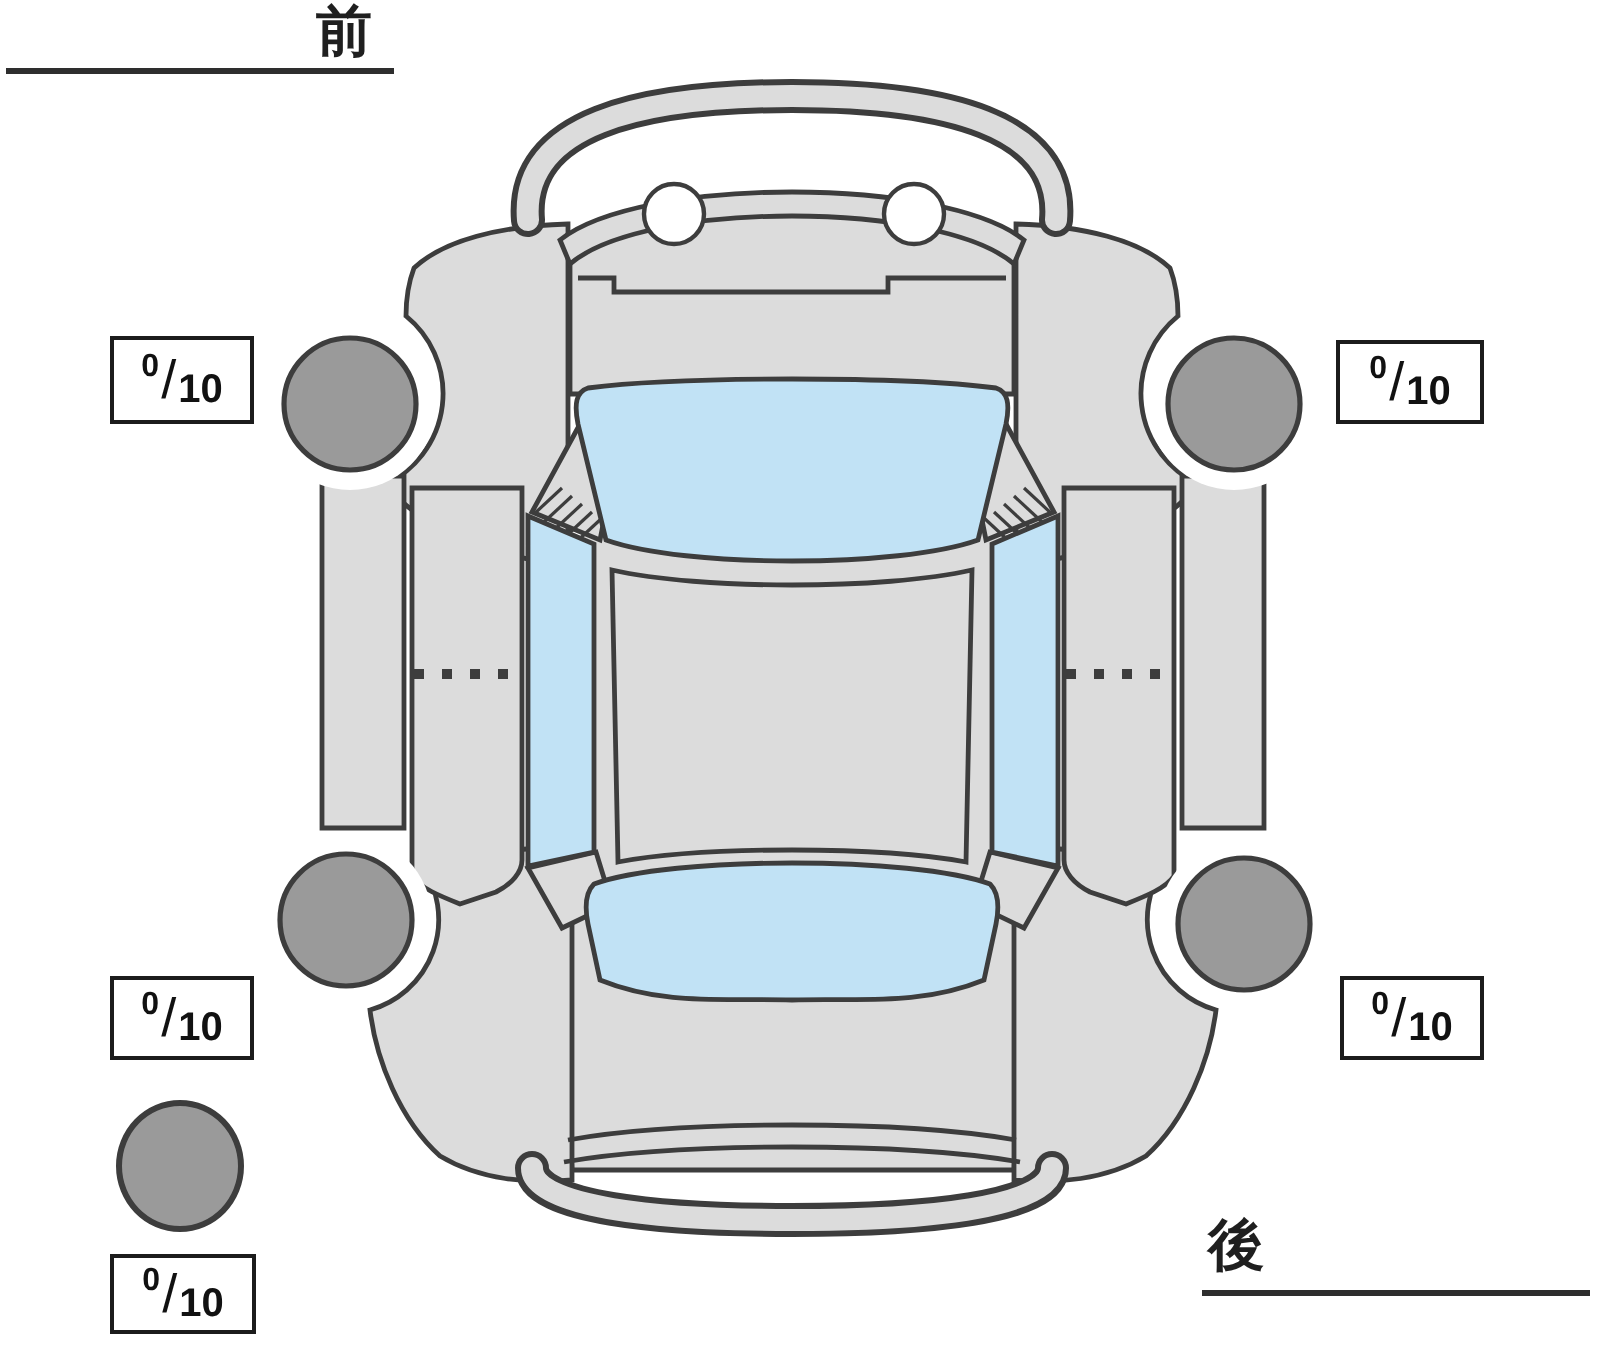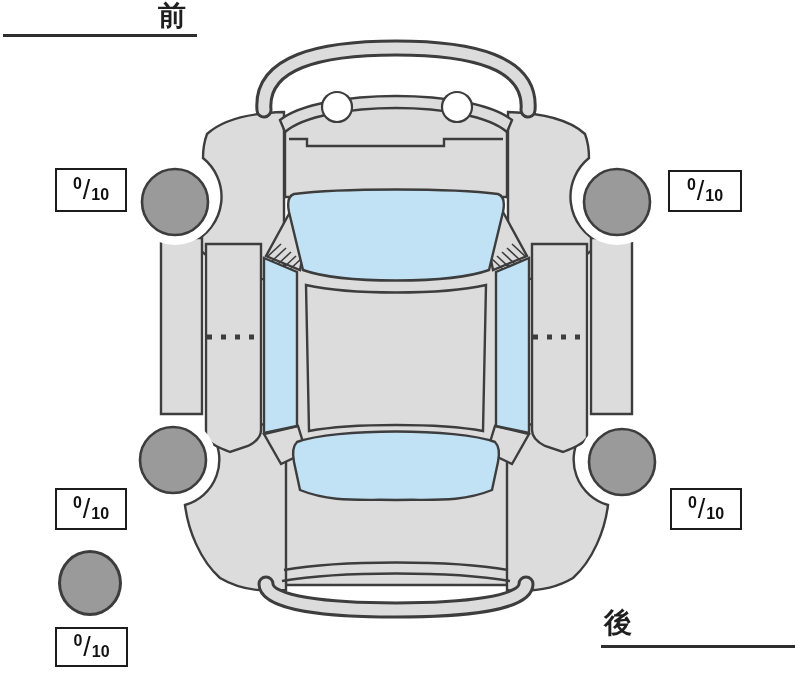--- a/index.html
+++ b/index.html
@@ -19,21 +19,21 @@
   .orient-line{
     position:absolute;height:3px;background:#2e2e2e;
   }
   .score-box{
     position:absolute;display:flex;align-items:center;justify-content:center;
     background:#fff;border:2.5px solid #1c1c1c;color:#111;font-weight:bold;
     box-sizing:border-box;gap:1px;
   }
   .score-box .v{font-size:16px;transform:translateY(-6px);}
   .score-box .s{font-size:27px;font-weight:500;transform:translateY(0px);}
-  .score-box .m{font-size:16px;transform:translateY(5px);}
+  .score-box .m{font-size:20px;transform:translateY(5px);}
   .spare-circle{
     position:absolute;left:58px;top:550px;width:64px;height:66px;border-radius:50%;
     background:var(--tire);border:3px solid var(--outline);box-sizing:border-box;
   }
   svg{position:absolute;left:0;top:0;}
   .body-fill{fill:var(--car-body);stroke:var(--outline);stroke-width:2.4;}
   .body-flat{fill:var(--car-body);stroke:none;}
   .glass{fill:var(--glass);stroke:var(--outline);stroke-width:2.4;}
   .tire{fill:var(--tire);stroke:var(--outline);stroke-width:2.6;}
   .gap{fill:#ffffff;stroke:none;}

